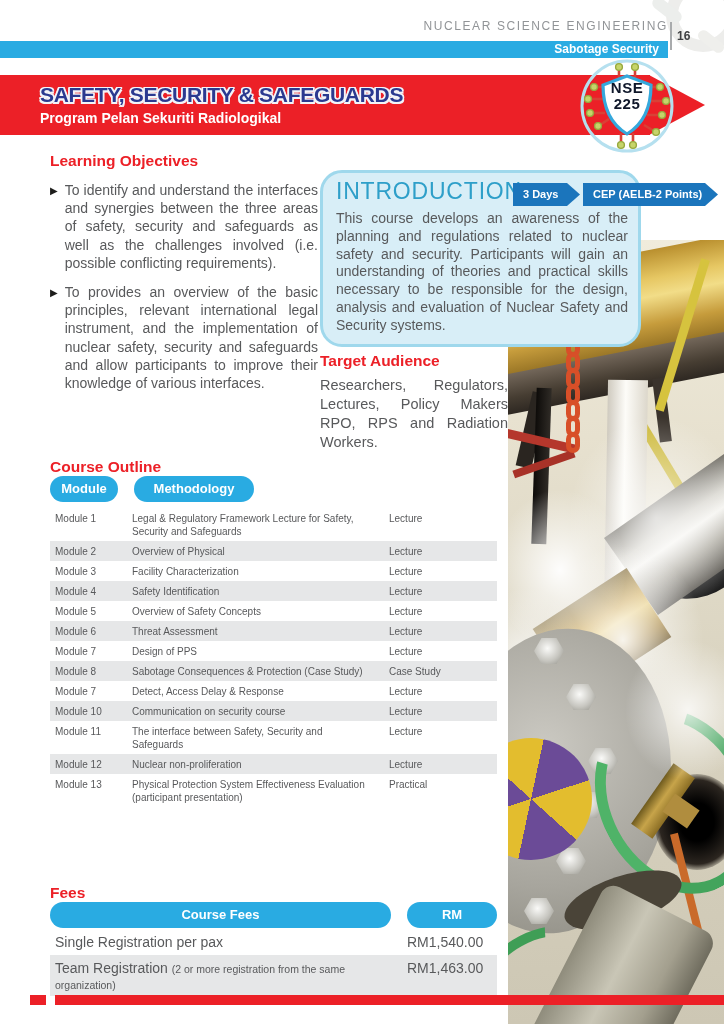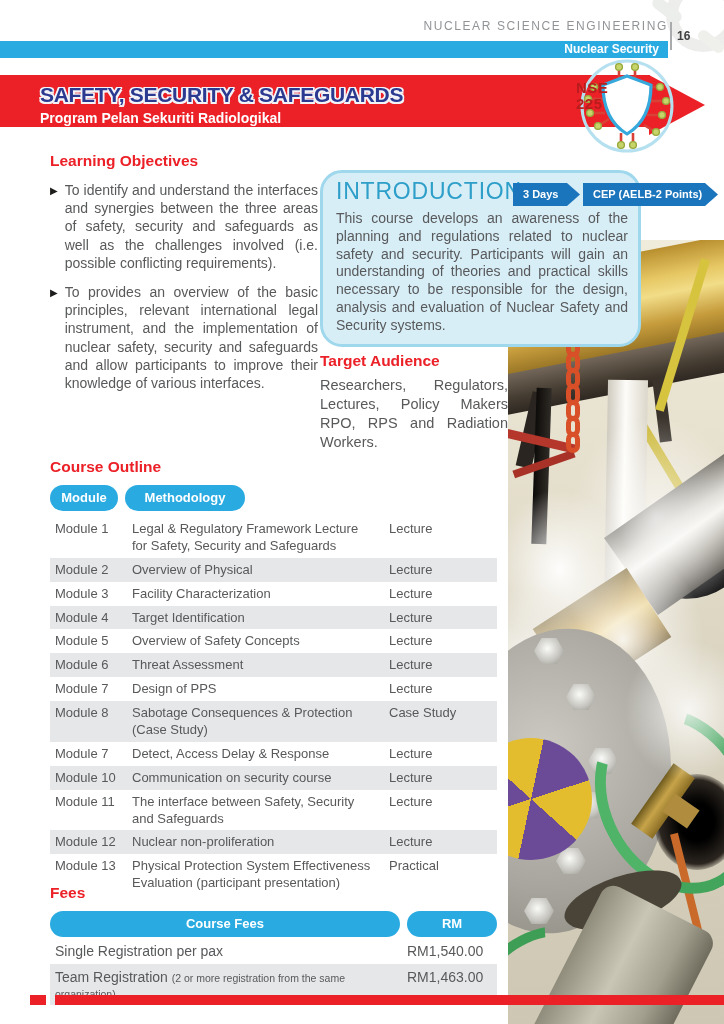--- a/index.html
+++ b/index.html
@@ -17,31 +17,31 @@
   .corner-deco .c1{position:absolute;right:10px;top:8px;width:74px;height:74px;border:12px solid #ededeb;border-radius:50%}
   .corner-deco .c2{position:absolute;right:66px;top:34px;width:34px;height:12px;background:#eceeec;transform:rotate(38deg);border-radius:6px}
   .corner-deco .c3{position:absolute;right:24px;top:66px;width:30px;height:11px;background:#efefec;transform:rotate(38deg);border-radius:6px}
   .brand{position:absolute;right:56px;top:19px;font-size:12px;letter-spacing:1.6px;color:#919497;z-index:2}
   .pageno-divider{position:absolute;left:670px;top:22px;width:2px;height:28px;background:#a9abad;z-index:2}
   .pageno{position:absolute;left:677px;top:29px;font-size:12px;font-weight:bold;color:#3f4042;z-index:2}
   .cat-bar{position:absolute;left:0;top:41px;width:668px;height:17px;background:var(--accent_blue);
            color:#fff;font-size:12px;font-weight:bold;text-align:right;line-height:17px;padding-right:9px;z-index:2}
 
   
-  .banner{position:absolute;left:0;top:75px;width:650px;height:52px;background:var(--accent_red);z-index:2}
+  .banner{position:absolute;left:0;top:75px;width:650px;height:60px;background:var(--accent_red);z-index:2}
   .banner-arrow{position:absolute;left:649px;top:75px;width:56px;height:60px;background:var(--accent_red);
                 clip-path:polygon(0 0,100% 50%,0 100%);z-index:2}
   .banner-title{position:absolute;left:40px;top:8px;font-size:21px;font-weight:bold;letter-spacing:-0.3px;color:var(--navy);
         text-shadow:-1.5px -1.5px 0 #f3f4f8,1.5px -1.5px 0 #f3f4f8,-1.5px 1.5px 0 #f3f4f8,1.5px 1.5px 0 #f3f4f8,0 -1.5px 0 #f3f4f8,0 1.5px 0 #f3f4f8,-1.5px 0 0 #f3f4f8,1.5px 0 0 #f3f4f8;white-space:nowrap}
   .banner-subtitle{position:absolute;left:40px;top:35px;font-size:14px;font-weight:bold;color:#fff;white-space:nowrap}
 
   
   .badge{position:absolute;left:576px;top:56px;width:102px;height:100px;z-index:3}
   .badge svg{position:absolute;inset:0}
-  .badge-code{position:absolute;left:0;top:24px;width:102px;color:#b91c1c;
+  .badge-code{position:absolute;left:0;top:24px;width:102px;text-align:center;color:#0f172a;
               font-weight:bold;font-size:15px;line-height:16px;letter-spacing:.5px}
 
   
   .intro{position:absolute;left:320px;top:170px;width:321px;height:177px;background:var(--intro_bg);
          border:3px solid var(--intro_border);border-radius:22px;z-index:4}
   .intro-title{position:absolute;left:13px;top:5px;font-size:23px;color:var(--intro_blue);letter-spacing:.8px}
   .flag{position:absolute;height:23px;background:var(--badge_blue);color:#fff;font-size:11px;font-weight:bold;
         line-height:23px;padding:0 17px 0 10px;
         clip-path:polygon(0 0,calc(100% - 13px) 0,100% 50%,calc(100% - 13px) 100%,0 100%);white-space:nowrap}
   .flag-days{left:190px;top:10px;width:67px}
@@ -53,28 +53,28 @@
   .red-heading{font-size:15.5px;font-weight:bold;color:var(--accent_red)}
   .learning{position:absolute;left:50px;top:152px;width:268px;z-index:2}
   .obj{display:flex;margin-top:11px}
   .obj .bullet{font-size:10px;color:#1d1d1b;margin:4px 7px 0 0;flex-shrink:0}
   .obj p{font-size:14px;color:var(--text_gray);text-align:justify;line-height:1.3}
   .target{position:absolute;left:320px;top:352px;width:188px;z-index:3}
   .target-body{margin-top:6px;font-size:14.5px;color:var(--text_gray);text-align:justify;line-height:1.32}
 
   
   .outline{position:absolute;left:50px;top:458px;width:447px;z-index:2}
-  .thead{display:flex;gap:7px;margin-top:9px}
+  .thead{display:flex;gap:16px;}
   .pill{background:var(--accent_blue);color:#fff;font-weight:bold;font-size:13px;text-align:center;
         border-radius:13px;height:26px;line-height:26px}
   .pill-module{width:68px}.pill-topics{flex:1}.pill-method{width:120px}
   .tbody{margin-top:6px}
   .tr{display:flex;padding:4px 0 3px}
   .tr.alt{background:var(--row_gray)}
-  .td{font-size:13px;color:var(--text_gray);line-height:1.3}
+  .td{font-size:10px;color:var(--text_gray);line-height:1.3}
   .td-module{width:82px;padding-left:5px;flex-shrink:0}
   .td-topic{flex:1;padding-right:16px}
   .td-method{width:108px;flex-shrink:0}
 
   
   .fees{position:absolute;left:50px;top:884px;width:447px;z-index:2}
   .pill-fees{flex:1}.pill-rm{width:90px}
   .fr{display:flex;align-items:baseline;padding:5px 0 4px;margin-top:1px}
   .fr.alt{background:var(--row_gray)}
   .flabel{flex:1;font-size:14px;color:var(--text_gray);padding-left:5px}
@@ -146,21 +146,21 @@
 
   <div class="corner-deco">
     <div class="c1"></div>
     <div class="c2"></div>
     <div class="c3"></div>
   </div>
   <div class="brand">NUCLEAR SCIENCE ENGINEERING</div>
   <div class="pageno-divider"></div>
   <div class="pageno">16</div>
   <div class="cat-bar">
-    <span>Nuclear Security</span>
+    <span>Sabotage Security</span>
   </div>
 
   <div class="banner">
     <div class="banner-title">SAFETY, SECURITY &amp; SAFEGUARDS</div>
     <div class="banner-subtitle">Program Pelan Sekuriti Radiologikal</div>
   </div>
   <div class="banner-arrow"></div>
 
   <div class="badge">
     <svg viewBox="0 0 102 100">
@@ -287,21 +287,21 @@
         <div class="td td-topic">Overview of Physical</div>
         <div class="td td-method">Lecture</div>
       </div>
       <div class="tr">
         <div class="td td-module">Module 3</div>
         <div class="td td-topic">Facility Characterization</div>
         <div class="td td-method">Lecture</div>
       </div>
       <div class="tr alt">
         <div class="td td-module">Module 4</div>
-        <div class="td td-topic">Target Identification</div>
+        <div class="td td-topic">Safety Identification</div>
         <div class="td td-method">Lecture</div>
       </div>
       <div class="tr">
         <div class="td td-module">Module 5</div>
         <div class="td td-topic">Overview of Safety Concepts</div>
         <div class="td td-method">Lecture</div>
       </div>
       <div class="tr alt">
         <div class="td td-module">Module 6</div>
         <div class="td td-topic">Threat Assessment</div>

